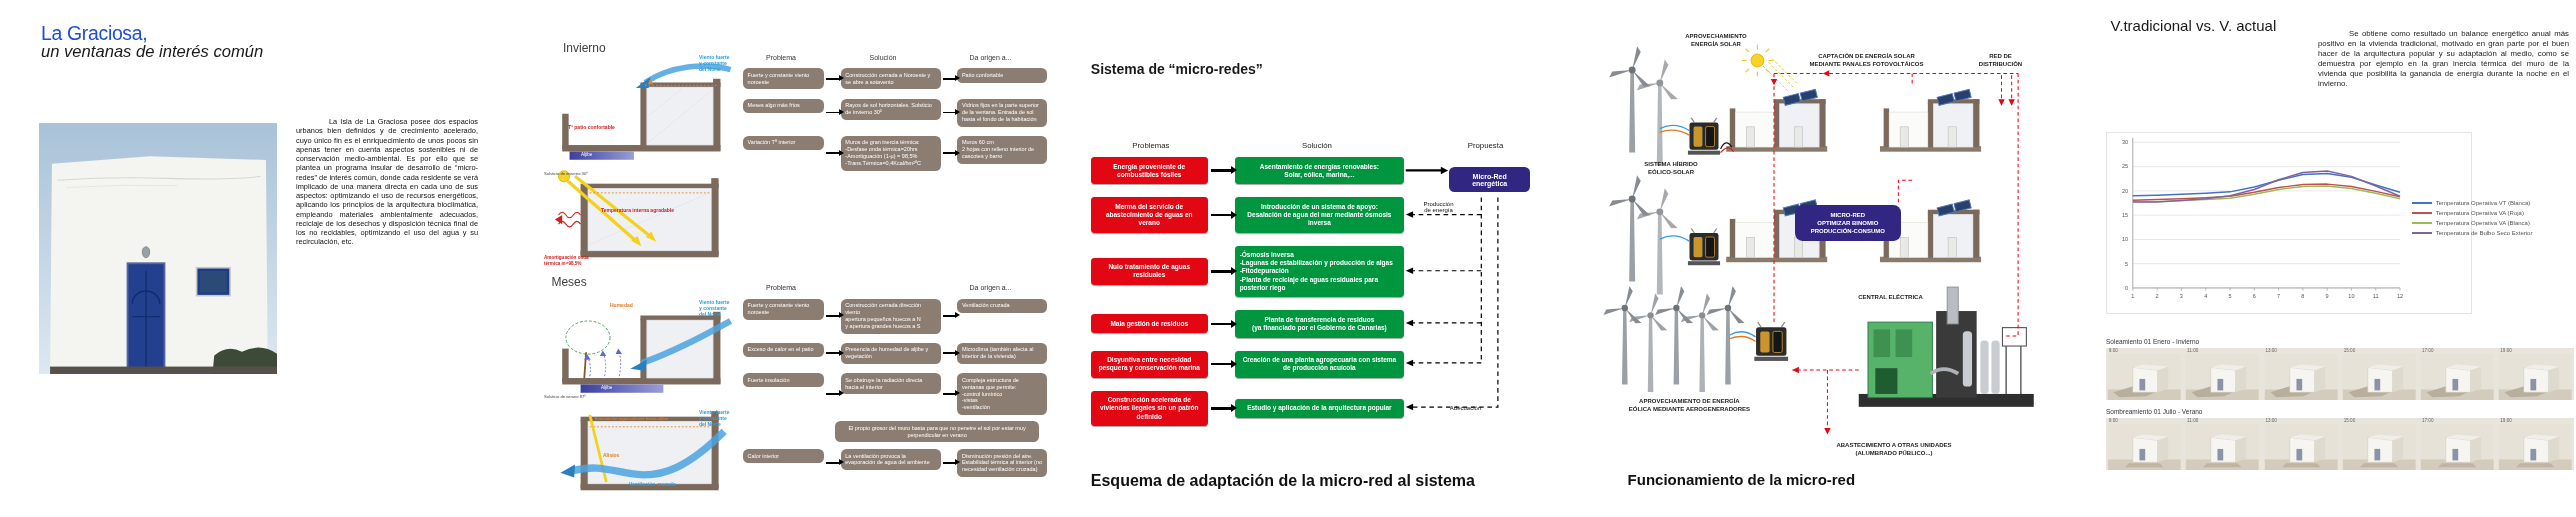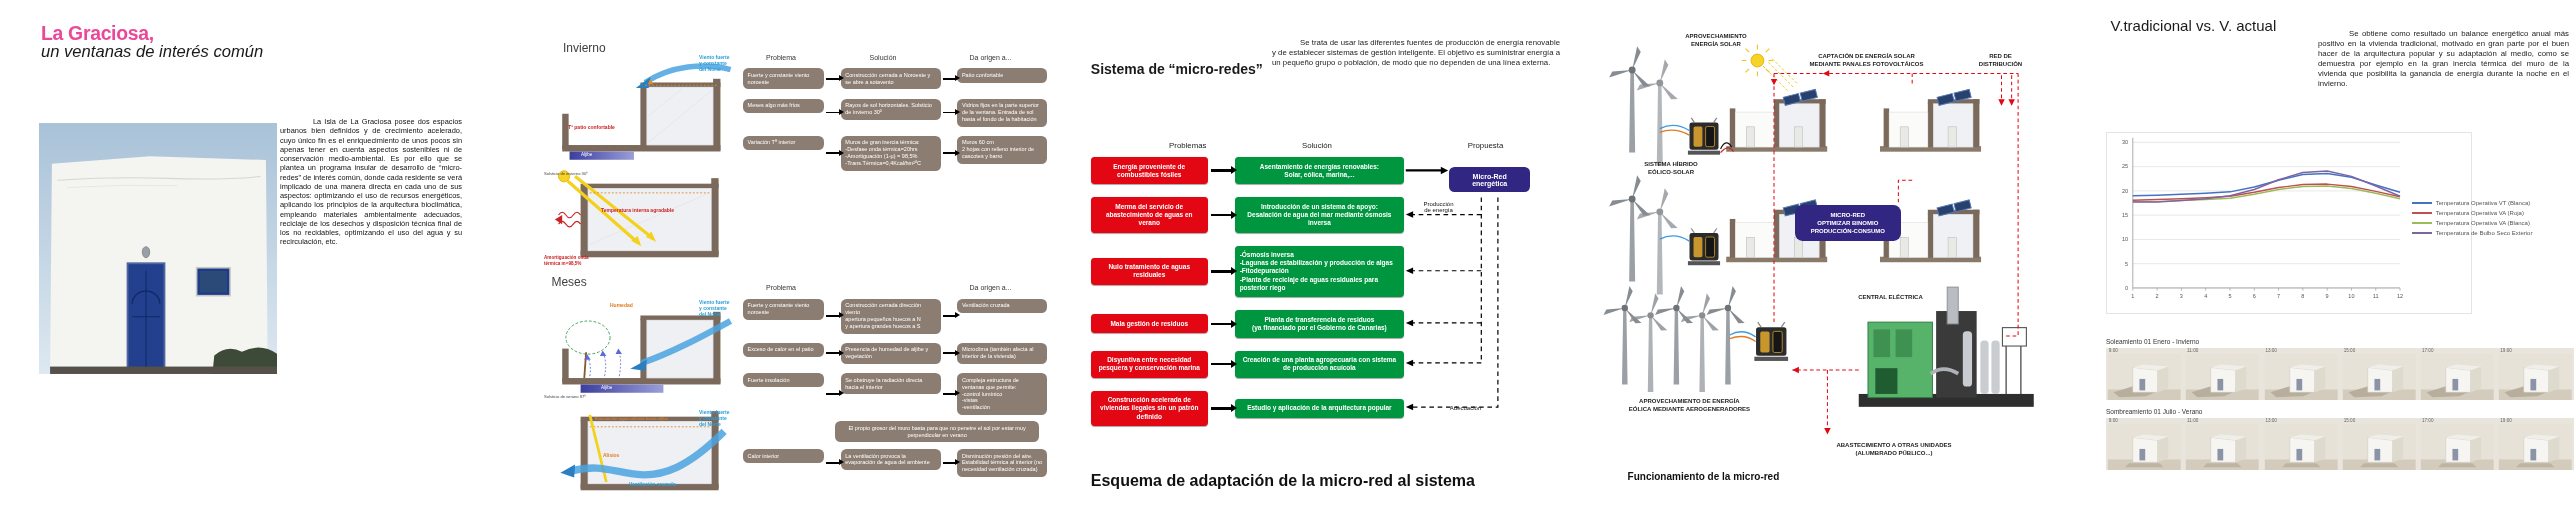--- a/index.html
+++ b/index.html
@@ -1,23 +1,23 @@
 <!DOCTYPE html>
 <html style="font-size:14.7px"><head>
 <meta charset="utf-8">
 <style>
   html,body{margin:0;padding:0;background:#fff;}
   #board{position:relative;width:2576px;height:517px;background:#fff;overflow:hidden;
          font-family:"Liberation Sans",sans-serif;color:#222;}
   .abs{position:absolute;}
   
-  #p1-title1{left:41px;top:22px;font-size:19.4px;font-weight:bold;letter-spacing:-0.3px;color:#ec4899;}
+  #p1-title1{left:41px;top:22px;font-size:19.4px;font-weight:normal;letter-spacing:-0.3px;color:#1d4ed8;}
   #p1-title2{left:41px;top:42px;font-size:16.6px;font-style:italic;color:#1a1a1a;}
   #p1-photo{left:39px;top:123px;width:238px;height:251px;}
-  #p1-body{left:280px;top:117px;width:182px;font-size:7.4px;line-height:1.25;text-align:justify;text-indent:33px;color:#111;}
+  #p1-body{left:296px;top:117px;width:182px;font-size:7.4px;line-height:1.25;text-align:justify;text-indent:33px;color:#111;}
   
   #p2{left:544px;top:37px;width:539px;height:479px;}
   .season{font-size:12px;color:#3f3f3f;}
   .flow{position:absolute;width:304px;}
   .fhead{position:absolute;top:0;font-size:7px;color:#333;text-align:center;}
   .frows{padding-top:14.7px;}
   .frow{display:flex;align-items:flex-start;margin-bottom:9.2px;}
   .bx{background:#8c7d72;color:#fff;border-radius:5.5px;padding:3.7px 4.6px;font-size:5.5px;line-height:1.25;white-space:pre-line;}
   .c1{width:76px;}.c2{width:96px;}.c3{width:85px;}
   .arr{flex:0 0 13px;height:1.8px;background:#000;position:relative;align-self:center;margin:0 1.8px;}
@@ -40,21 +40,21 @@
   .arr2{flex:0 0 20px;height:2.3px;background:#000;position:relative;margin:0 3.7px;}
   .arr2::after{content:'';position:absolute;right:-5.5px;top:-3.2px;border-left:6.5px solid #000;border-top:4.1px solid transparent;border-bottom:4.1px solid transparent;}
   #p3-blue{left:361px;top:153px;width:74px;background:#312783;color:#fff;font-weight:bold;font-size:7px;text-align:center;border-radius:5.5px;padding:5.5px 3.7px;white-space:pre-line;}
   .p3lab{position:absolute;font-size:6px;color:#111;text-align:center;white-space:pre-line;}
   #p3-caption{left:2.8px;top:458px;font-size:16px;font-weight:bold;color:#111;}
   #p3-overlay{left:0;top:0;width:502px;height:493px;pointer-events:none;}
   
   #p4{left:1599px;top:18.4px;width:502px;height:488px;}
   .p4lab{position:absolute;font-size:6px;font-weight:bold;color:#1c1c1c;text-align:center;white-space:pre-line;line-height:1.3;}
   #p4-blue{left:196px;top:187px;width:100px;background:#312783;color:#fff;font-weight:bold;font-size:6px;text-align:center;border-radius:7.4px;padding:5.5px 2.8px;white-space:pre-line;line-height:1.35;}
-  #p4-caption{left:4.6px;top:453px;font-size:10px;font-weight:bold;color:#111;padding-left:24px;}
+  #p4-caption{left:4.6px;top:453px;font-size:15px;font-weight:bold;color:#111;padding-left:24px;}
   
   #p5{left:2106px;top:14px;width:470px;height:498px;}
   #p5-title{left:4.6px;top:2.8px;font-size:15px;font-weight:normal;color:#1a1a1a;}
   #p5-body{left:212px;top:14.7px;width:251px;font-size:7.8px;line-height:1.28;text-align:justify;text-indent:31px;}
   #p5-chart{left:0;top:118px;width:364px;height:180px;background:#fff;border:0.5px solid #e4e4e4;}
   .tick{font-size:6px;fill:#555;font-family:"Liberation Sans",sans-serif;}
   #t-legend{left:306px;top:184px;width:161px;}
   .lgrow{display:flex;align-items:center;height:10px;}
   .lgsw{width:20px;height:1.8px;margin-right:3.7px;flex:0 0 20px;}
   .lgtxt{font-size:6px;color:#555;white-space:nowrap;}
@@ -267,22 +267,21 @@
             <div class="arr"></div>
             <div class="bx c3">Disminución presión del aire.
 Estabilidad térmica al interior (no necesidad ventilación cruzada)</div>
           </div>
         </div>
     </div>
   </div>
 
   <div class="abs" id="p3">
     <div class="abs" id="p3-title">Sistema de “micro-redes”</div>
-    <div class="abs" id="p3-intro">Se trata de usar las diferentes fuentes de producción de energía renovable y de establecer sistemas de gestión inteligente. El objetivo es suministrar energía a un pequeño grupo o población, de modo que no dependen de una línea externa.</div>
-    <div class="p3head" style="left:7.4px;width:111px;text-align:right;">Problemas</div>
+    <div class="p3head" style="left:7.4px;width:111px;">Problemas</div>
     <div class="p3head" style="left:146px;width:166px;">Solución</div>
     <div class="p3head" style="left:347px;width:101px;">Propuesta</div>
     <div id="p3-rows">
         <div class="p3row">
           <div class="pbox">Energía proveniente de combustibles fósiles</div>
           <div class="arr2"></div>
           <div class="gbox">Asentamiento de energías renovables:
 Solar, eólica, marina,...</div>
         </div>
         <div class="p3row">

